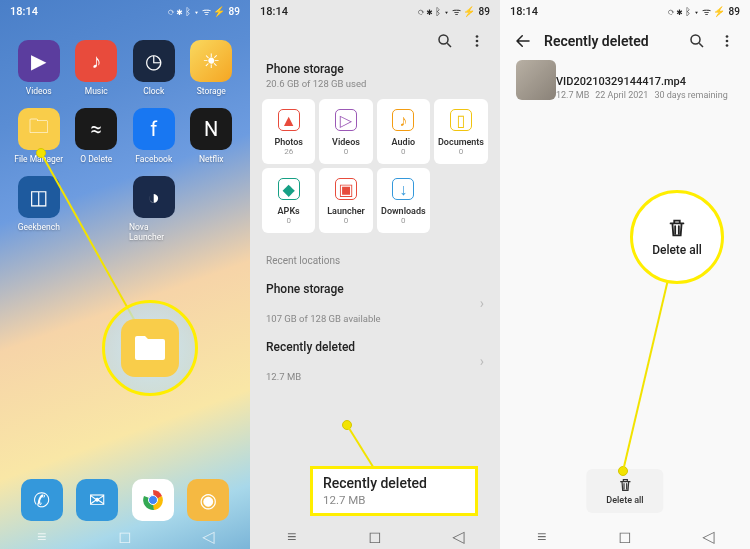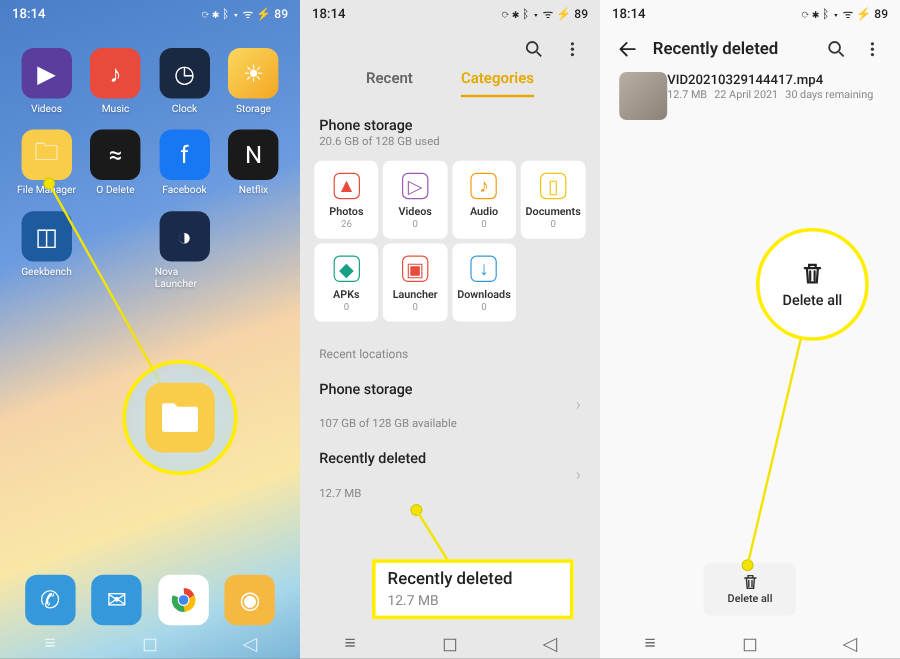--- a/index.html
+++ b/index.html
@@ -66,21 +66,21 @@
   .fm-row { display: flex; justify-content: space-between; align-items: center; padding: 8px 16px; }
   .fm-row .left .title { font-size: 12px; font-weight: 500; color: #222; }
   .fm-row .left .sub { font-size: 9.5px; color: #888; margin-top: 17px; }
   .fm-row .chev { color: #bbb; font-size: 14px; }
 
   
   .rd-header { display: flex; align-items: center; gap: 12px; padding: 10px 14px 6px; }
   .rd-header .spacer { flex: 1; }
   .rd-title { font-size: 14px; font-weight: 600; color: #222; }
   .rd-info { font-size: 9.5px; color: #888; padding: 4px 16px 12px; }
-  .rd-item { display: flex; gap: 0; padding: 4px 16px; align-items: flex-start; }
+  .rd-item { display: flex; gap: 0; padding: 4px 16px; align-items: flex-end; }
   .rd-thumb { width: 40px; height: 40px; border-radius: 6px; background: linear-gradient(135deg, #b8b0a4, #8a8278); }
   .rd-meta .name { font-size: 11px; font-weight: 500; color: #222; }
   .rd-meta .sub { font-size: 9px; color: #888; margin-top: 2px; display: flex; gap: 6px; flex-wrap: wrap; }
 
   .rd-delete-all { position: absolute; bottom: 36px; left: 50%; transform: translateX(-50%); display: flex; flex-direction: column; align-items: center; gap: 2px; background: #f2f2f2; border-radius: 6px; padding: 8px 20px; }
   .rd-delete-all .dlabel { font-size: 9px; font-weight: 500; color: #333; }
 
   
   svg { display: block; }
 </style>
@@ -185,24 +185,20 @@
           <circle cx="10" cy="10" r="6" fill="none" stroke="#333" stroke-width="2"></circle>
           <line x1="15" y1="15" x2="20" y2="20" stroke="#333" stroke-width="2"></line>
         </svg>
       <svg viewBox="0 0 24 24">
           <circle cx="12" cy="6" r="1.8" fill="#333"></circle>
           <circle cx="12" cy="12" r="1.8" fill="#333"></circle>
           <circle cx="12" cy="18" r="1.8" fill="#333"></circle>
         </svg>
     </div>
 
-    <div class="fm-tabs">
-      <div class="fm-tab">Recent</div>
-      <div class="fm-tab active">Categories</div>
-    </div>
 
     <div class="fm-section-title">Phone storage</div>
     <div class="fm-section-sub">20.6 GB of 128 GB used</div>
 
     <div class="fm-cats">
       <div class="fm-cat">
           <div class="cat-icon" style="border-color:#e84b3c;color:#e84b3c">▲</div>
           <div class="cat-label">Photos</div>
           <div class="cat-count">26</div>
         </div>

